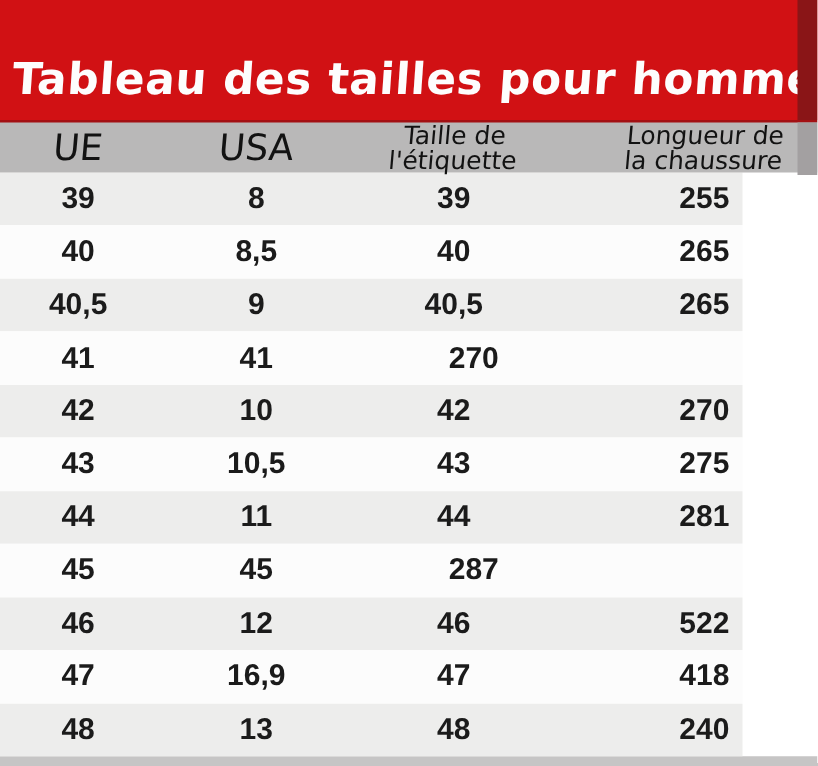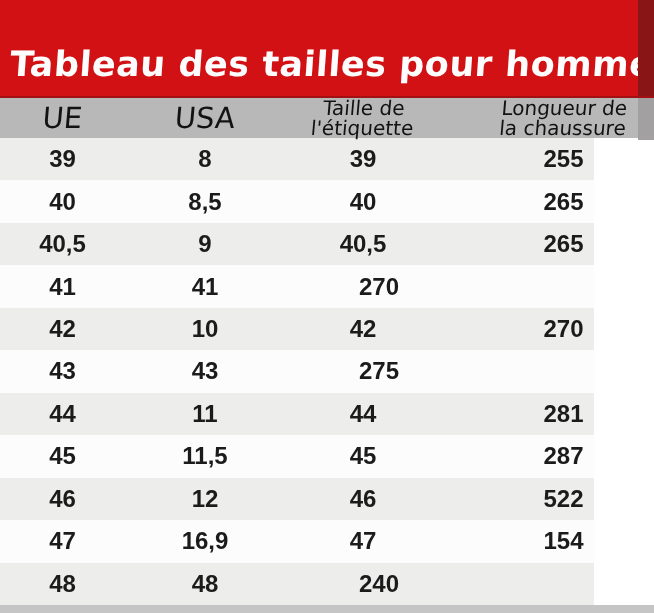--- a/index.html
+++ b/index.html
@@ -126,49 +126,50 @@
         <div class="tcell c3">270</div>
       </div>
       <div class="trow odd">
         <div class="tcell c0">42</div>
         <div class="tcell c1">10</div>
         <div class="tcell c2">42</div>
         <div class="tcell c3">270</div>
       </div>
       <div class="trow even">
         <div class="tcell c0">43</div>
+        <div class="tcell c1">10,5</div>
         <div class="tcell c2">43</div>
         <div class="tcell c3">275</div>
       </div>
       <div class="trow odd">
         <div class="tcell c0">44</div>
         <div class="tcell c1">11</div>
         <div class="tcell c2">44</div>
         <div class="tcell c3">281</div>
       </div>
       <div class="trow even">
         <div class="tcell c0">45</div>
-        <div class="tcell c1">11,5</div>
         <div class="tcell c2">45</div>
         <div class="tcell c3">287</div>
       </div>
       <div class="trow odd">
         <div class="tcell c0">46</div>
         <div class="tcell c1">12</div>
         <div class="tcell c2">46</div>
         <div class="tcell c3">522</div>
       </div>
       <div class="trow even">
         <div class="tcell c0">47</div>
         <div class="tcell c1">16,9</div>
         <div class="tcell c2">47</div>
-        <div class="tcell c3">154</div>
+        <div class="tcell c3">418</div>
       </div>
       <div class="trow odd">
         <div class="tcell c0">48</div>
+        <div class="tcell c1">13</div>
         <div class="tcell c2">48</div>
         <div class="tcell c3">240</div>
       </div>
     </div>
 
   <div class="bottom-strip"></div>
 
 </div>
 
 </body></html>

